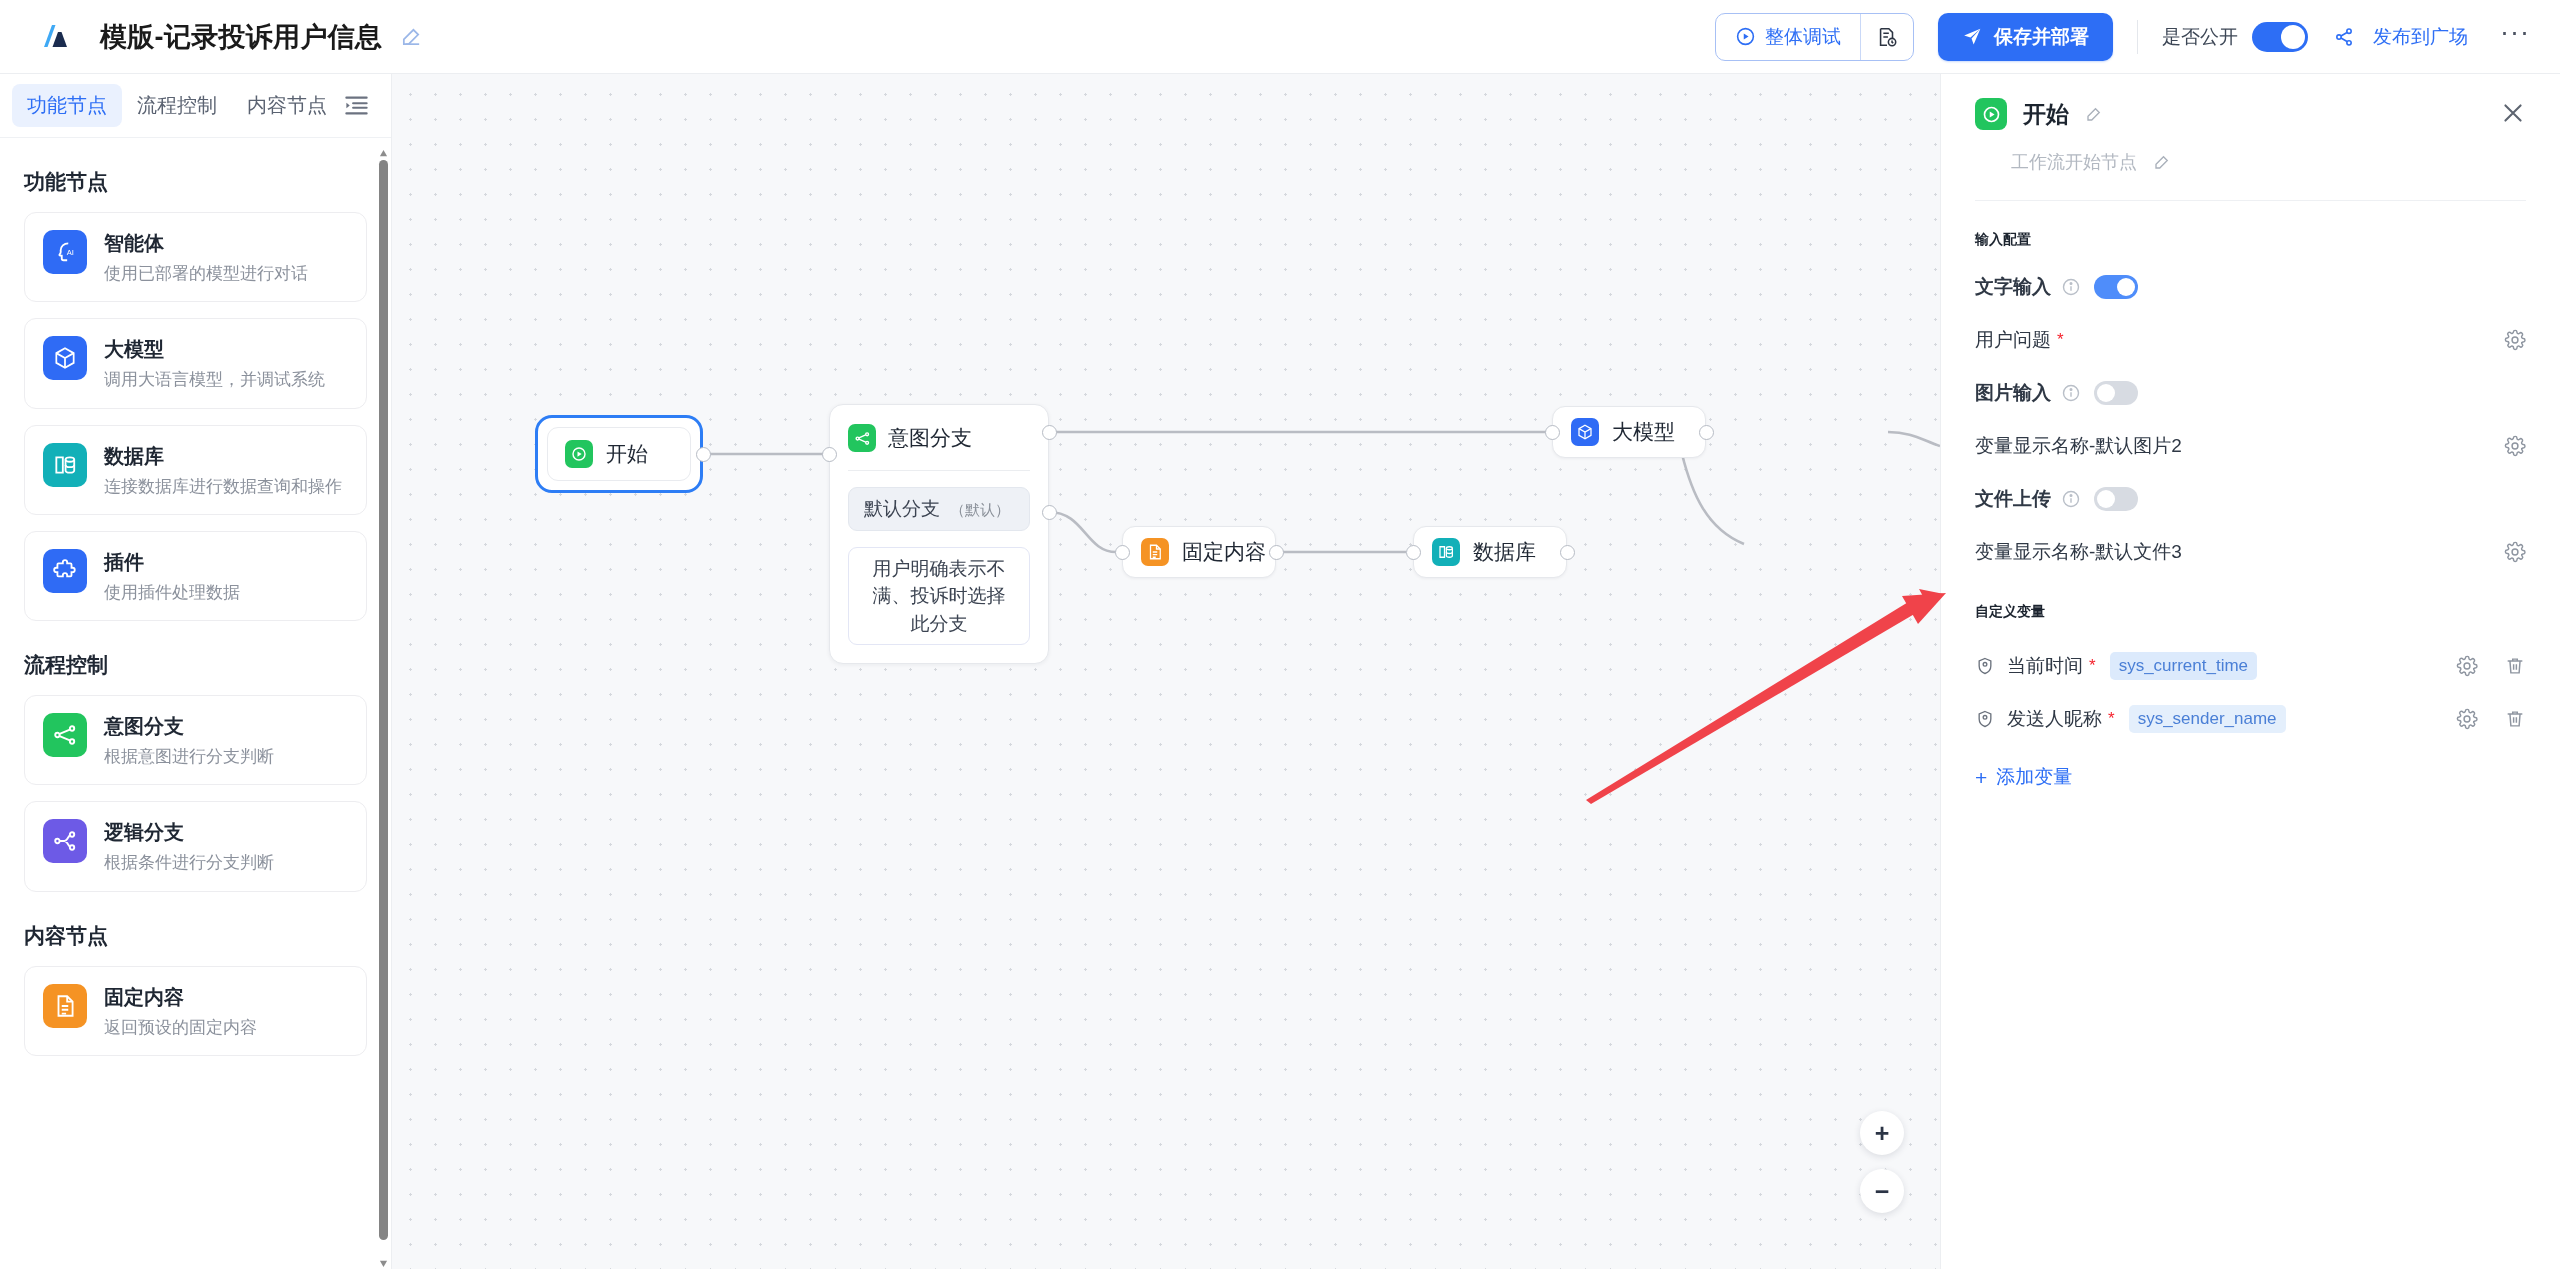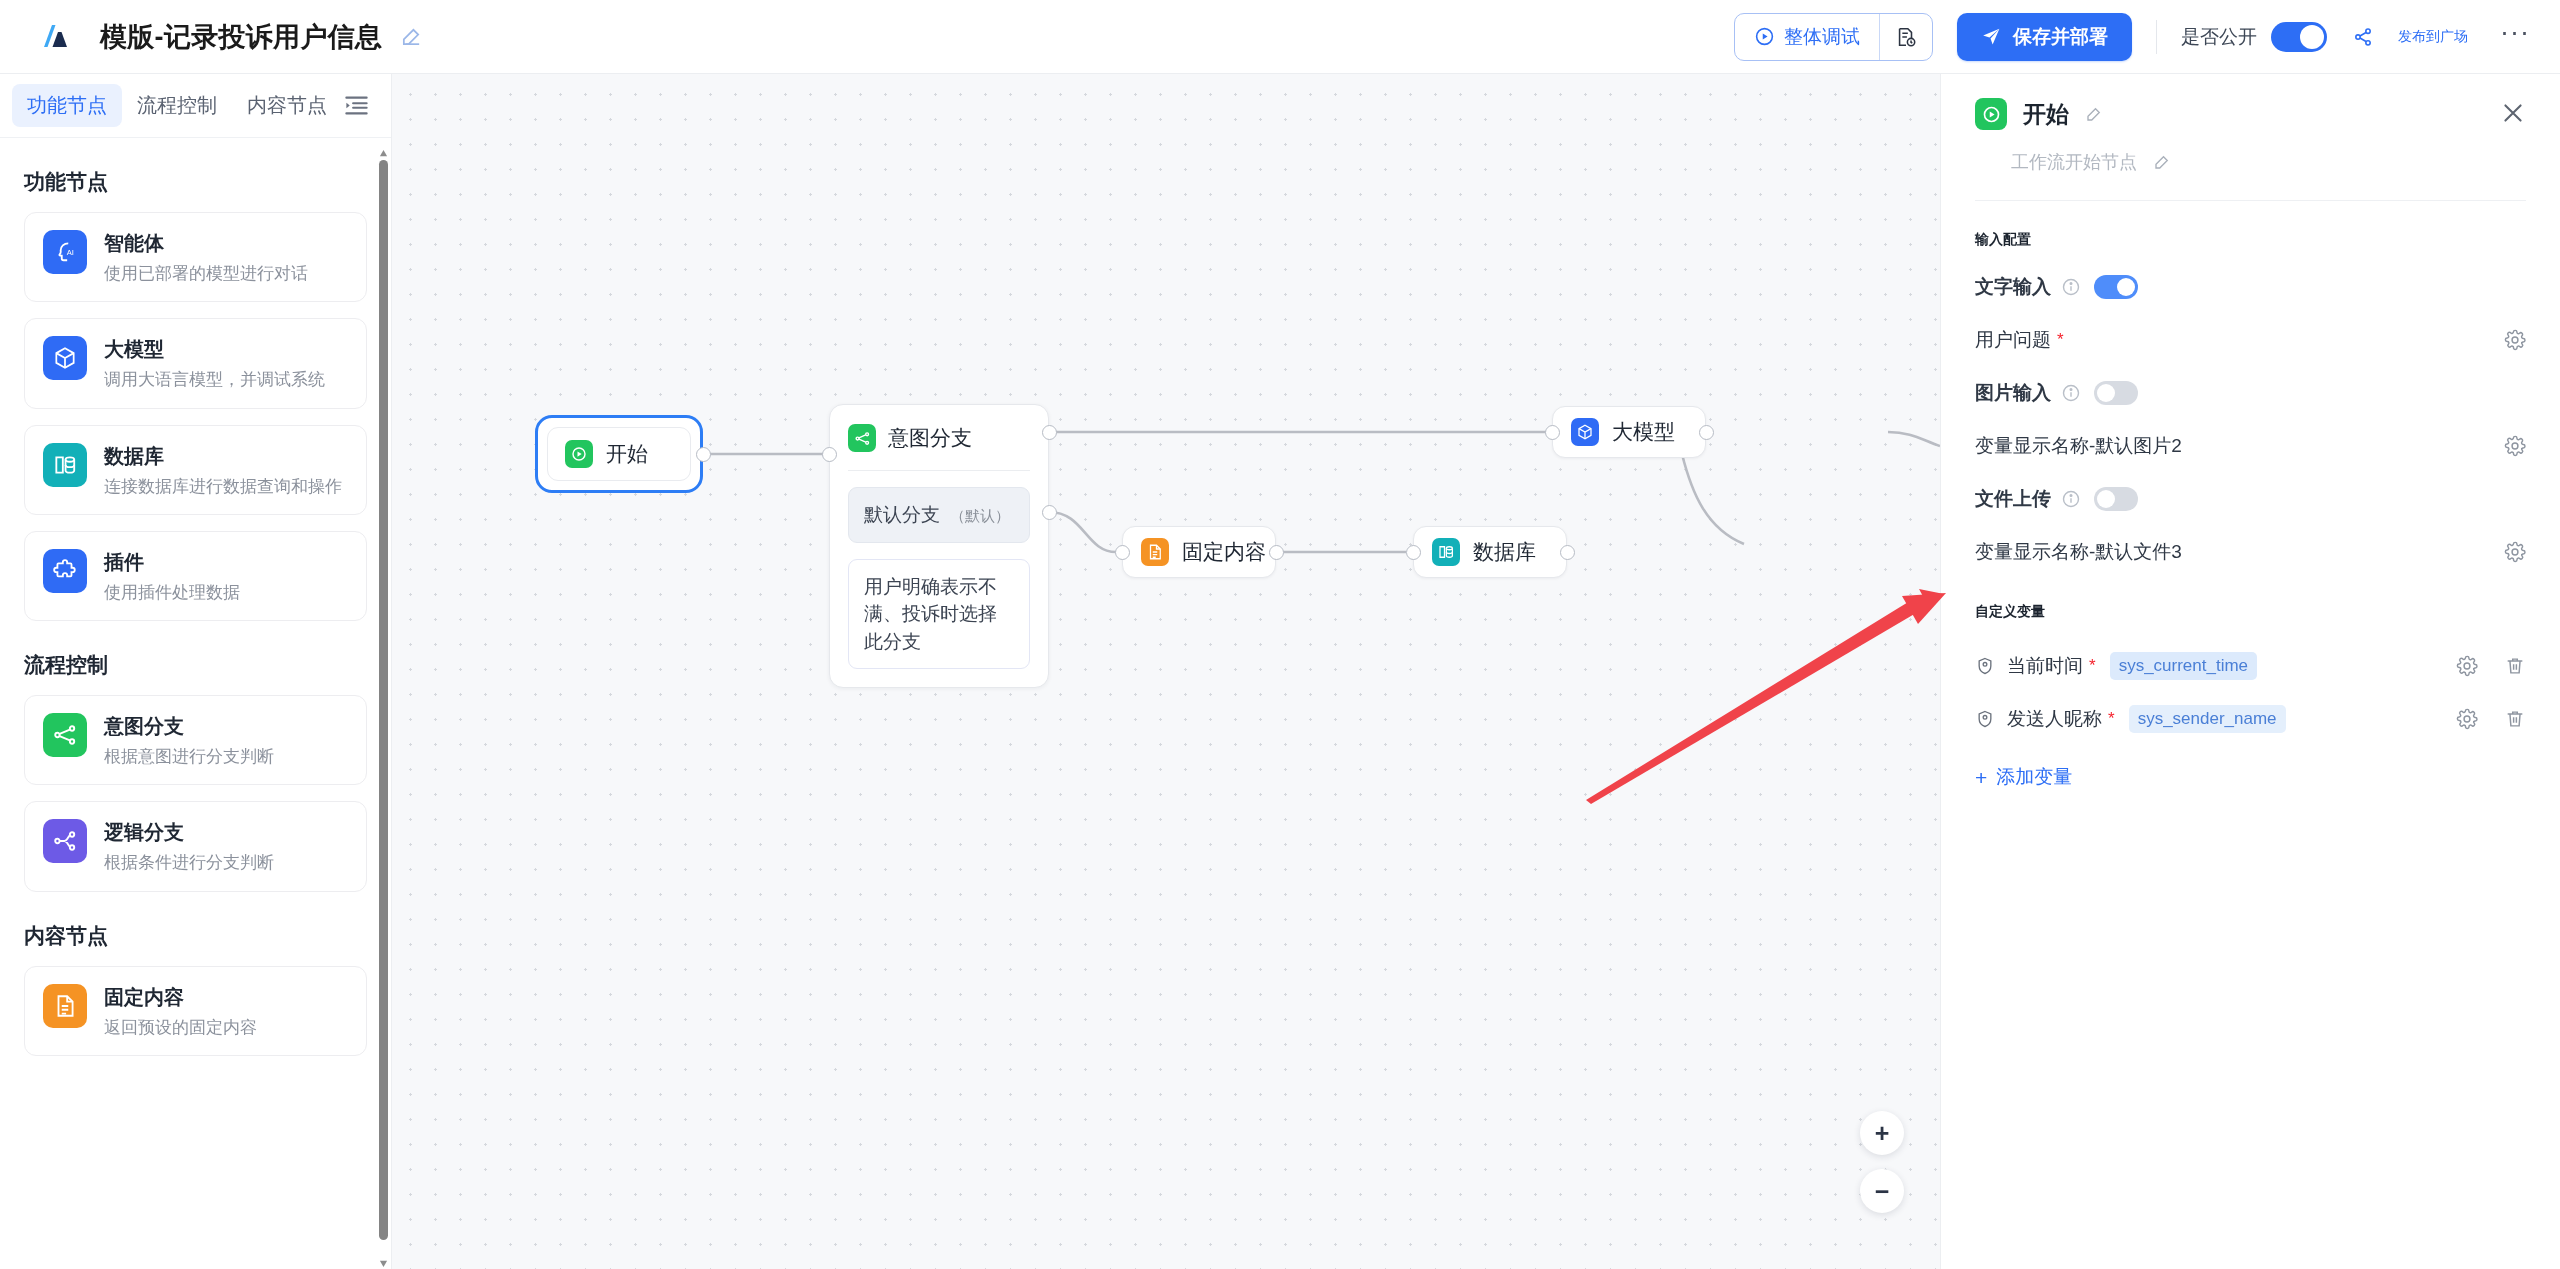--- a/index.html
+++ b/index.html
@@ -52,22 +52,22 @@
   .pub-label { font-size: 19px; color: #3d4756; white-space: nowrap; }
   .switch {
     margin-left: 14px; width: 56px; height: 30px; border-radius: 15px;
     background: #2d6ef5; position: relative; cursor: pointer; flex: none;
   }
   .switch .knob {
     position: absolute; top: 3px; right: 3px; width: 24px; height: 24px;
     border-radius: 50%; background: #fff;
   }
   .share-link {
-    margin-left: 26px; display: flex; align-items: center; gap: 25px;
-    color: #2d6ef5; font-size: 14px; cursor: pointer; white-space: nowrap;
+    margin-left: 26px; display: flex; align-items: center; gap: 19px;
+    color: #2d6ef5; font-size: 19px; cursor: pointer; white-space: nowrap;
   }
   .share-link .ic { width: 20px; height: 20px; flex: none; }
   .more-btn {
     margin-left: 32px; color: #4a5160; font-size: 27px; line-height: 10px;
     cursor: pointer; letter-spacing: 1px; padding-bottom: 10px;
   }
 
   
   .leftpanel {
     position: absolute; top: 74px; left: 0; width: 392px; height: 1195px;
@@ -153,22 +153,22 @@
   }
 
   
   .branchnode {
     position: absolute; background: #fff; border: 1px solid #e6e8ec; border-radius: 14px;
     box-shadow: 0 1px 4px rgba(22,29,45,.06); padding: 16px 0 18px 0; cursor: pointer;
   }
   .branchnode .bhdr { display: flex; align-items: center; gap: 12px; padding: 0 18px 0 18px; height: 34px; }
   .branchnode .bsep { height: 1px; background: #ebedf0; margin: 15px 18px 0 18px; }
   .bitem {
-    margin: 16px 18px 0 18px; border-radius: 9px; padding: 13px 15px;
-    font-size: 19px; color: #3c4452; line-height: 1.45;
+    margin: 16px 18px 0 18px; border-radius: 9px; padding: 7px 15px;
+    font-size: 19px; color: #3c4452; line-height: 1.45; text-align: center;
   }
   .bitem.default { background: #eef1f6; border: 1px solid #e3e7ee; display: flex; align-items: baseline; gap: 10px; }
   .bitem.default .sub { font-size: 15px; color: #8a9099; }
   .bitem.custom { background: #fff; border: 1px solid #e3e6f5; }
 
   .port {
     position: absolute; width: 15px; height: 15px; border-radius: 50%;
     background: #fff; border: 1.6px solid #b7bcc5; z-index: 5;
   }
 

